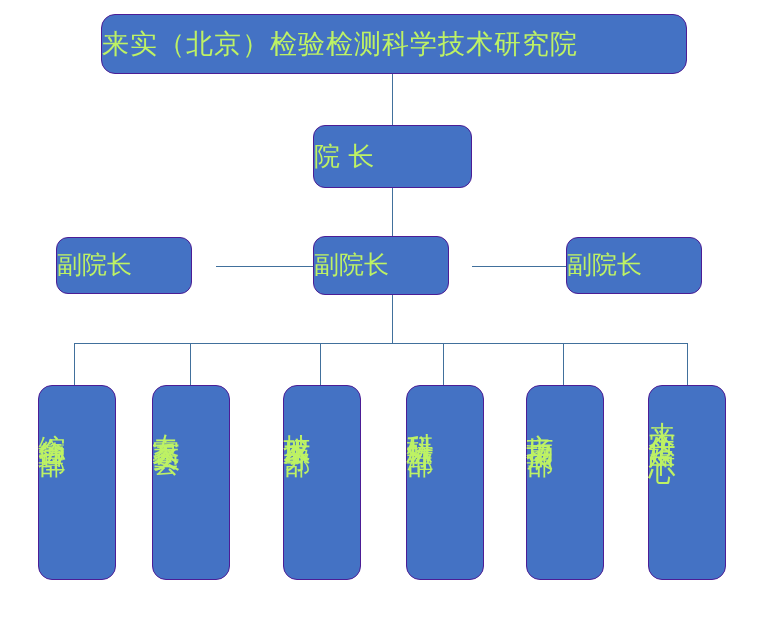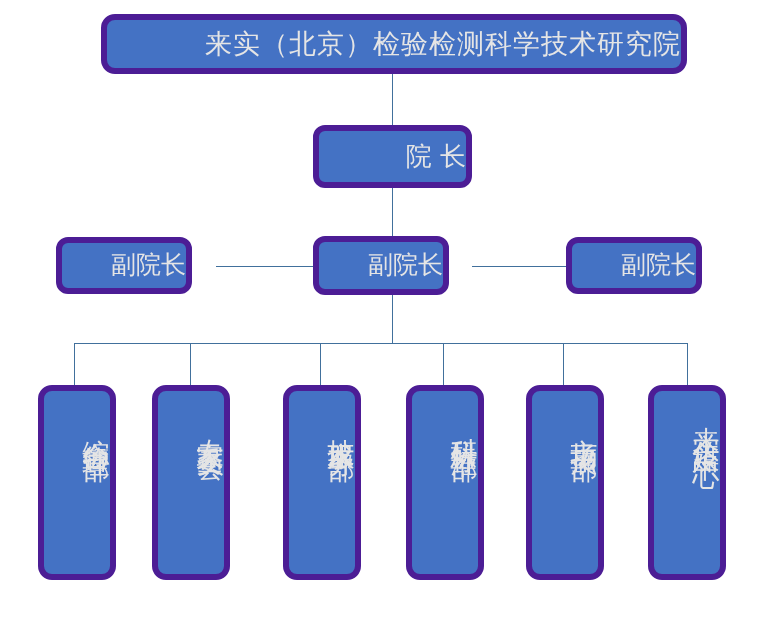--- a/index.html
+++ b/index.html
@@ -14,26 +14,26 @@
     overflow: hidden;
   }
   #chart-canvas {
     position: relative;
     width: 768px;
     height: 630px;
   }
   .node {
     position: absolute;
     background: #4472C4;
-    border: 6px solid #4c1d95;
+    border: 1px solid #4c1d95;
     border-radius: 12px;
-    color: #e5e5e5;
+    color: #bef264;
     display: flex;
     align-items: center;
-    justify-content: flex-end;
+    justify-content: flex-start;
     box-sizing: border-box;
     text-align: center;
     line-height: 1.15;
   }
   .node-label {
     display: block;
     white-space: pre;
   }
   
   .node.root {
@@ -45,21 +45,20 @@
     font-size: 27px;
     letter-spacing: 1px;
   }
   
   .node.dean {
     left: 313px;
     top: 125px;
     width: 159px;
     height: 63px;
     font-size: 26px;
-    padding-left: 44px;
   }
   
   .node.vice {
     top: 237px;
     width: 136px;
     height: 57px;
     font-size: 25px;
   }
   .node.vice-left   { left: 56px; }
   .node.vice-center { left: 313px; top: 236px; height: 59px; }

